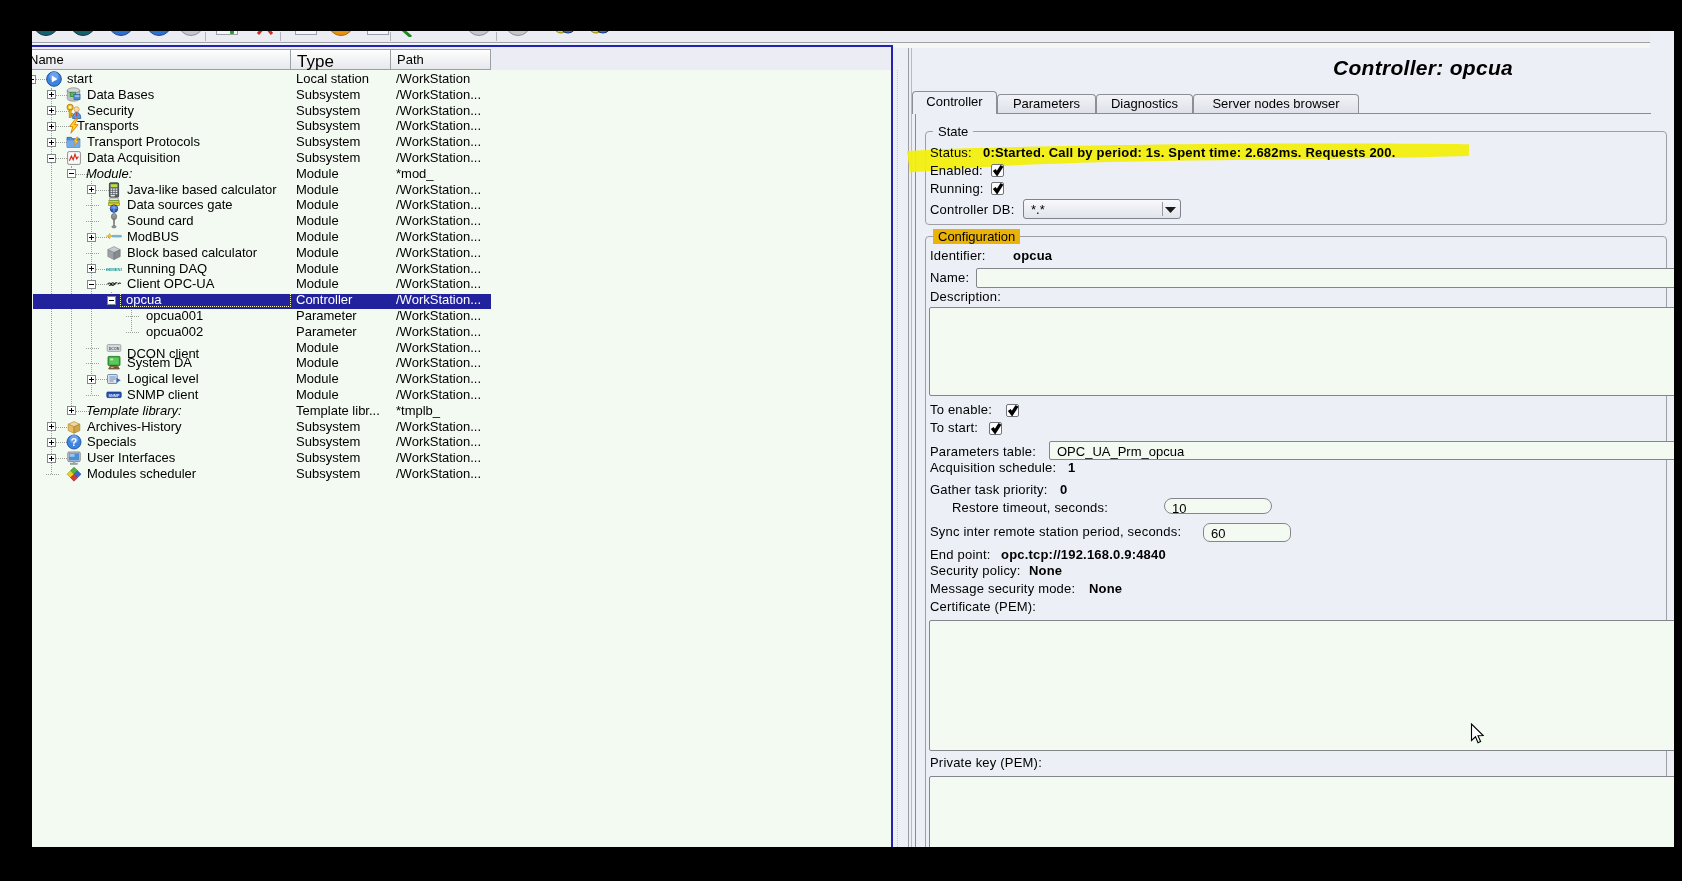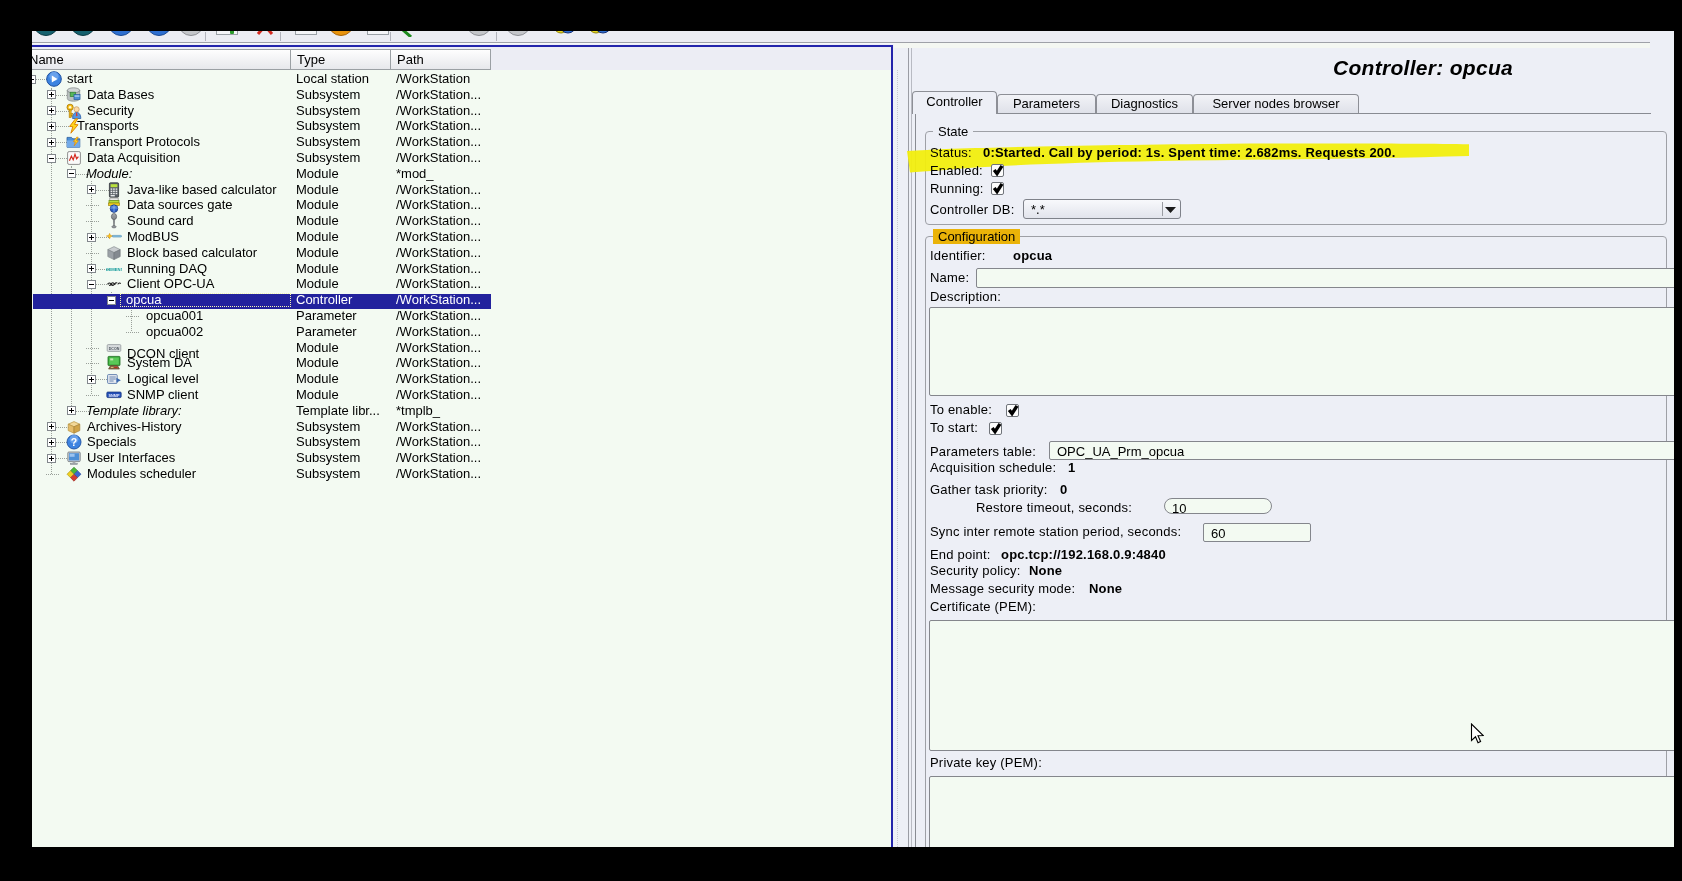--- a/index.html
+++ b/index.html
@@ -62,21 +62,21 @@
 <div class="a" style="left:205px;top:32px;width:1px;height:9px;background:#b2b4bc;"></div>
 <div class="a" style="left:280px;top:32px;width:1px;height:9px;background:#b2b4bc;"></div>
 <div class="a" style="left:390px;top:32px;width:1px;height:9px;background:#b2b4bc;"></div>
 <div class="a" style="left:496px;top:32px;width:1px;height:9px;background:#b2b4bc;"></div>
 <div class="a" style="left:32px;top:47px;width:860px;height:800px;background:#f3faf2;"></div>
 <div class="a" style="left:32px;top:47px;width:860px;height:23px;background:#ecedf4;"></div>
 <div class="a" style="left:22px;top:49px;width:269px;height:21px;background:linear-gradient(#fefefe,#e7e8ec);border:1px solid #9ba0a4;box-sizing:border-box;">
         <div style="position:absolute;left:6px;top:2px;font-size:13px;">Name</div>
       </div>
 <div class="a" style="left:290px;top:49px;width:101px;height:21px;background:linear-gradient(#fefefe,#e7e8ec);border:1px solid #9ba0a4;box-sizing:border-box;">
-        <div style="position:absolute;left:6px;top:2px;font-size:13px;">Type</div>
+        <div style="position:absolute;left:6px;top:2px;font-size:17px;">Type</div>
       </div>
 <div class="a" style="left:390px;top:49px;width:101px;height:21px;background:linear-gradient(#fefefe,#e7e8ec);border:1px solid #9ba0a4;box-sizing:border-box;">
         <div style="position:absolute;left:6px;top:2px;font-size:13px;">Path</div>
       </div>
 <div class="a" style="left:891px;top:45px;width:2px;height:802px;background:#2324ab;"></div>
 <div class="a" style="left:897px;top:70px;width:0px;height:777px;border-left:1px dotted #c6c8d0;"></div>
 <div class="a" style="left:908px;top:48px;width:1px;height:799px;background:#9a9ca4;"></div>
 <div class="a" style="left:911px;top:48px;width:1px;height:799px;background:#b8bac2;"></div>
 <div class="vline" style="left:51px;top:88px;height:386px;"></div>
 <div class="vline" style="left:71px;top:166px;height:244px;"></div>
@@ -435,26 +435,26 @@
         </svg>
       </div>
 <div class="lab" style="left:930px;top:444px;font-size:13px;">Parameters table:</div>
 <div class="inp" style="left:1049px;top:441px;width:627px;height:19px;">
         <div style="position:absolute;left:7px;top:2px;font-size:13px;">OPC_UA_Prm_opcua</div>
       </div>
 <div class="lab" style="left:930px;top:460px;font-size:13px;">Acquisition schedule:</div>
 <div class="lab b" style="left:1068px;top:460px;font-size:13px;">1</div>
 <div class="lab" style="left:930px;top:482px;font-size:13px;">Gather task priority:</div>
 <div class="lab b" style="left:1060px;top:482px;font-size:13px;">0</div>
-<div class="lab" style="left:976px;top:500px;font-size:13px;">Restore timeout, seconds:</div>
+<div class="lab" style="left:952px;top:500px;font-size:13px;">Restore timeout, seconds:</div>
 <div class="inp" style="left:1164px;top:498px;width:108px;height:16px;border-radius:8px;">
         <div style="position:absolute;left:7px;top:2px;font-size:13px;">10</div>
       </div>
 <div class="lab" style="left:930px;top:524px;font-size:13px;">Sync inter remote station period, seconds:</div>
-<div class="inp" style="left:1203px;top:523px;width:108px;height:19px;">
+<div class="inp" style="left:1203px;top:523px;width:88px;height:19px;border-radius:7px;">
         <div style="position:absolute;left:7px;top:2px;font-size:13px;">60</div>
       </div>
 <div class="lab" style="left:930px;top:547px;font-size:13px;">End point:</div>
 <div class="lab b" style="left:1001px;top:547px;font-size:13px;">opc.tcp://192.168.0.9:4840</div>
 <div class="lab" style="left:930px;top:563px;font-size:13px;">Security policy:</div>
 <div class="lab b" style="left:1029px;top:563px;font-size:13px;">None</div>
 <div class="lab" style="left:930px;top:581px;font-size:13px;">Message security mode:</div>
 <div class="lab b" style="left:1089px;top:581px;font-size:13px;">None</div>
 <div class="lab" style="left:930px;top:599px;font-size:13px;">Certificate (PEM):</div>
 <div class="inp" style="left:929px;top:620px;width:747px;height:131px;"></div>

